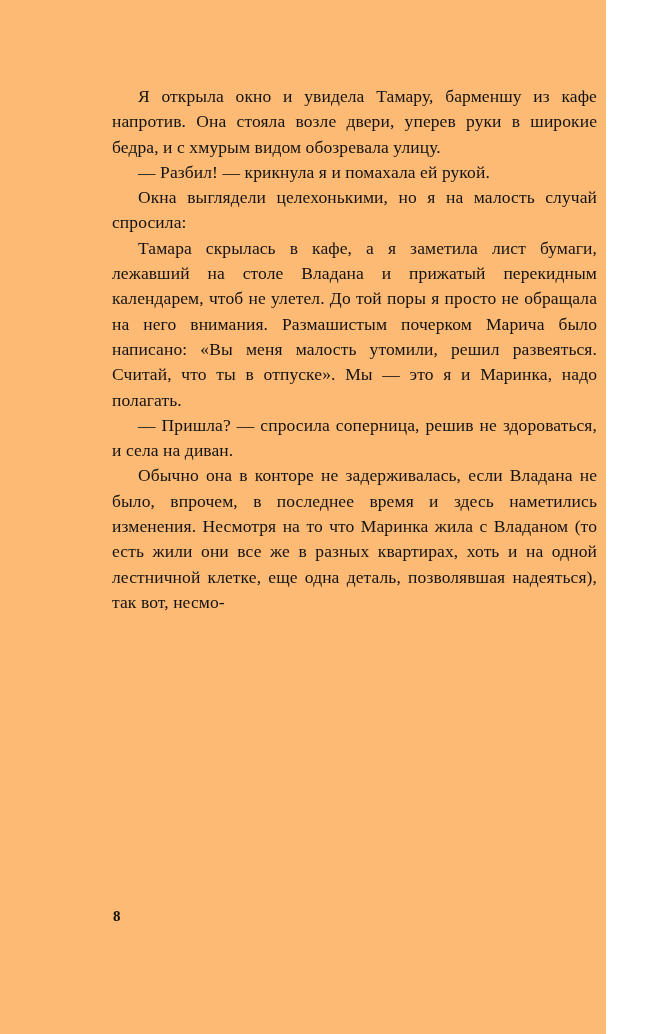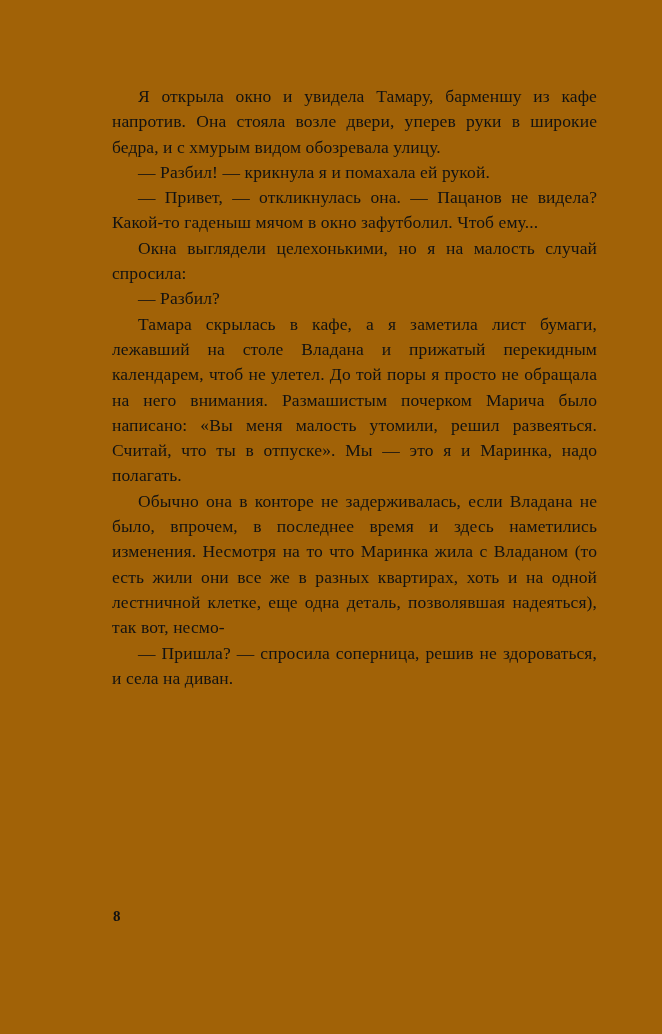--- a/index.html
+++ b/index.html
@@ -9,23 +9,23 @@
   }
   body {
     width: 662px;
     height: 1034px;
     overflow: hidden;
     font-family: "Liberation Serif", "DejaVu Serif", serif;
     color: #121212;
   }
   .book-page {
     position: relative;
-    width: 662px;
+    width: 606px;
     height: 1034px;
-    background: #a16207;
+    background: #fdba74;
   }
   .text-block {
     position: absolute;
     left: 112px;
     top: 84px;
     width: 485px;
     font-size: 17.5px;
     line-height: 25.3px;
     text-align: justify;
     letter-spacing: 0.1px;
@@ -46,21 +46,19 @@
     color: #121212;
   }
 </style>
 </head>
 <body>
 
 <div class="book-page">
   <div class="text-block">
     <p>Я открыла окно и увидела Тамару, барменшу из кафе напротив. Она стояла возле двери, уперев руки в широкие бедра, и с хмурым видом обозревала улицу.</p>
     <p>— Разбил! — крикнула я и помахала ей рукой.</p>
-    <p>— Привет, — откликнулась она. — Пацанов не видела? Какой-то гаденыш мячом в окно зафутболил. Чтоб ему...</p>
     <p>Окна выглядели целехонькими, но я на малость случай спросила:</p>
-    <p>— Разбил?</p>
     <p>Тамара скрылась в кафе, а я заметила лист бумаги, лежавший на столе Владана и прижатый перекидным календарем, чтоб не улетел. До той поры я просто не обращала на него внимания. Размашистым почерком Марича было написано: «Вы меня малость утомили, решил развеяться. Считай, что ты в отпуске». Мы — это я и Маринка, надо полагать.</p>
+    <p>— Пришла? — спросила соперница, решив не здороваться, и села на диван.</p>
     <p>Обычно она в конторе не задерживалась, если Владана не было, впрочем, в последнее время и здесь наметились изменения. Несмотря на то что Маринка жила с Владаном (то есть жили они все же в разных квартирах, хоть и на одной лестничной клетке, еще одна деталь, позволявшая надеяться), так вот, несмо-</p>
-    <p>— Пришла? — спросила соперница, решив не здороваться, и села на диван.</p>
   </div>
   <div class="page-number">8</div>
 </div>
 
 </body></html>

